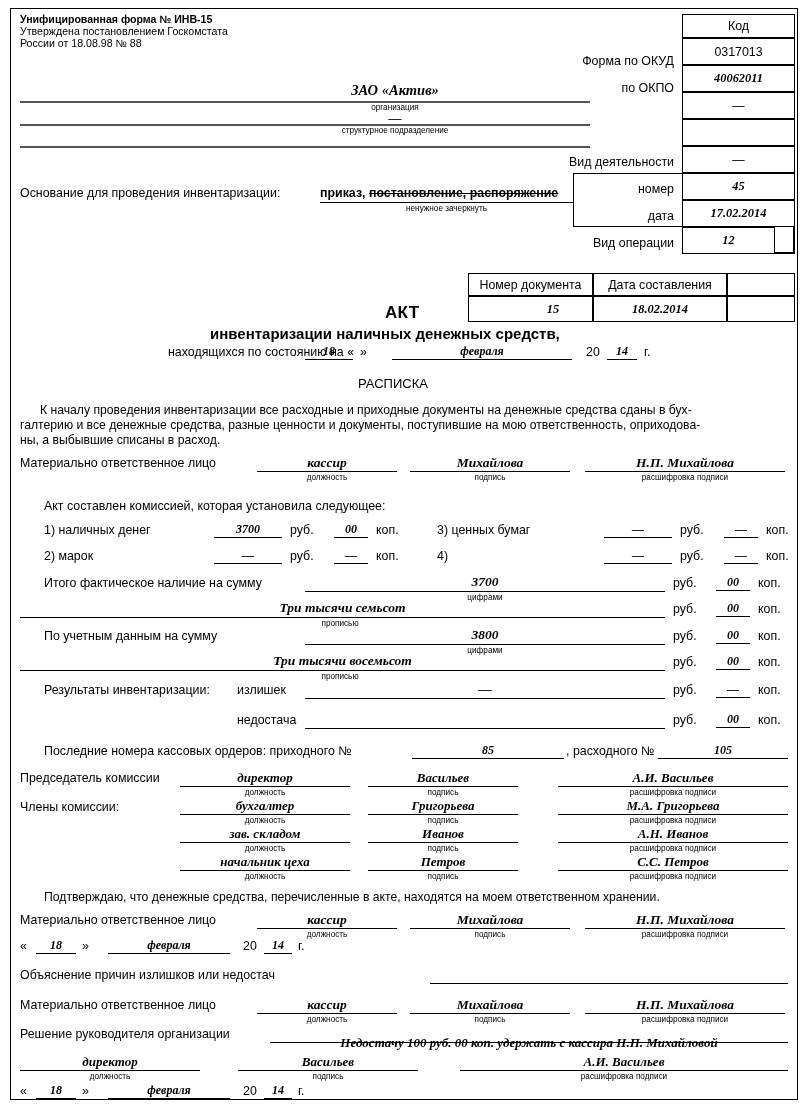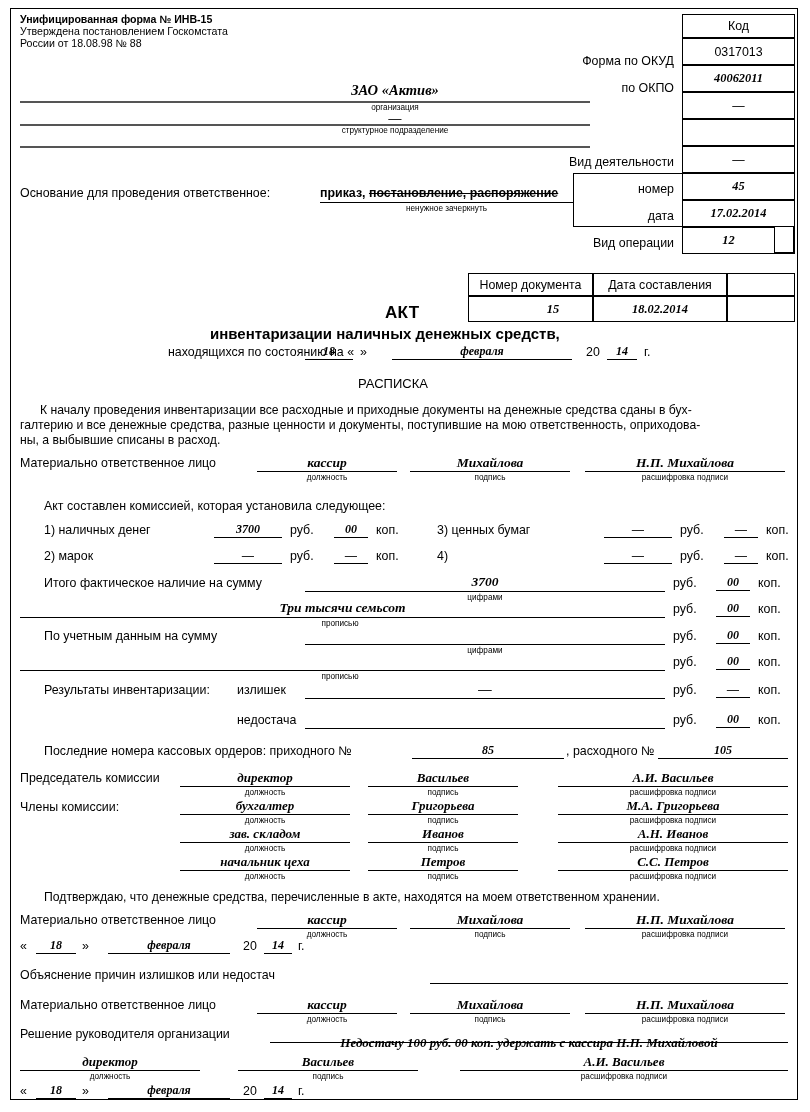--- a/index.html
+++ b/index.html
@@ -93,21 +93,21 @@
   <div class="abs ser" style="left:200px;top:82px;width:390px;">ЗАО «Актив»</div>
   <div class="rule2" style="left:20px;top:101px;width:570px;"></div>
   <div class="abs smalli" style="left:200px;top:103px;width:390px;text-align:center;font-style:normal;">организация</div>
 
   <div class="abs ser" style="left:200px;top:110px;width:390px;font-size:13px;">—</div>
   <div class="rule2" style="left:20px;top:124px;width:570px;"></div>
   <div class="abs smalli" style="left:200px;top:126px;width:390px;text-align:center;font-style:normal;">структурное подразделение</div>
 
   <div class="rule2" style="left:20px;top:146px;width:570px;"></div>
 
-  <div class="abs t" style="left:20px;top:187px;">Основание для проведения ответственное:</div>
+  <div class="abs t" style="left:20px;top:187px;">Основание для проведения инвентаризации:</div>
   <div class="abs t" style="left:320px;top:187px;font-weight:bold;">
     <span>приказ, </span><span class="strike">постановление, распоряжение</span>
   </div>
   <div class="rule" style="left:320px;top:202px;width:253px;"></div>
   <div class="abs smalli" style="left:320px;top:204px;width:253px;text-align:center;font-style:normal;">ненужное зачеркнуть</div>
 
   <div class="cell hdrcell" style="left:468px;top:273px;width:125px;height:23px;">Номер документа</div>
   <div class="cell hdrcell" style="left:593px;top:273px;width:134px;height:23px;">Дата составления</div>
   <div class="cell hdrcell" style="left:727px;top:273px;width:68px;height:23px;"></div>
   <div class="abs" style="left:468px;top:296px;width:327px;height:26px;border:2px solid #000;box-sizing:border-box;"></div>
@@ -192,27 +192,29 @@
 
   <div class="abs hand" style="left:20px;top:600px;width:645px;">Три тысячи семьсот</div>
   <div class="rule" style="left:20px;top:617px;width:645px;"></div>
   <div class="abs smalli" style="left:250px;top:619px;width:180px;text-align:center;font-style:normal;">прописью</div>
   <div class="abs t" style="left:673px;top:603px;">руб.</div>
   <div class="abs hand-sm" style="left:716px;top:601px;width:34px;">00</div>
   <div class="rule" style="left:716px;top:616px;width:34px;"></div>
   <div class="abs t" style="left:758px;top:603px;">коп.</div>
 
   <div class="abs t" style="left:44px;top:630px;">По учетным данным на сумму</div>
+  <div class="abs hand" style="left:305px;top:627px;width:360px;">3800</div>
   <div class="rule" style="left:305px;top:644px;width:360px;"></div>
   <div class="abs smalli" style="left:305px;top:646px;width:360px;text-align:center;font-style:normal;">цифрами</div>
   <div class="abs t" style="left:673px;top:630px;">руб.</div>
   <div class="abs hand-sm" style="left:716px;top:628px;width:34px;">00</div>
   <div class="rule" style="left:716px;top:643px;width:34px;"></div>
   <div class="abs t" style="left:758px;top:630px;">коп.</div>
 
+  <div class="abs hand" style="left:20px;top:653px;width:645px;">Три тысячи восемьсот</div>
   <div class="rule" style="left:20px;top:670px;width:645px;"></div>
   <div class="abs smalli" style="left:250px;top:672px;width:180px;text-align:center;font-style:normal;">прописью</div>
   <div class="abs t" style="left:673px;top:656px;">руб.</div>
   <div class="abs hand-sm" style="left:716px;top:654px;width:34px;">00</div>
   <div class="rule" style="left:716px;top:669px;width:34px;"></div>
   <div class="abs t" style="left:758px;top:656px;">коп.</div>
 
   <div class="abs t" style="left:44px;top:684px;">Результаты инвентаризации:</div>
   <div class="abs t" style="left:237px;top:684px;">излишек</div>
   <div class="abs hand" style="left:305px;top:681px;width:360px;">—</div>

